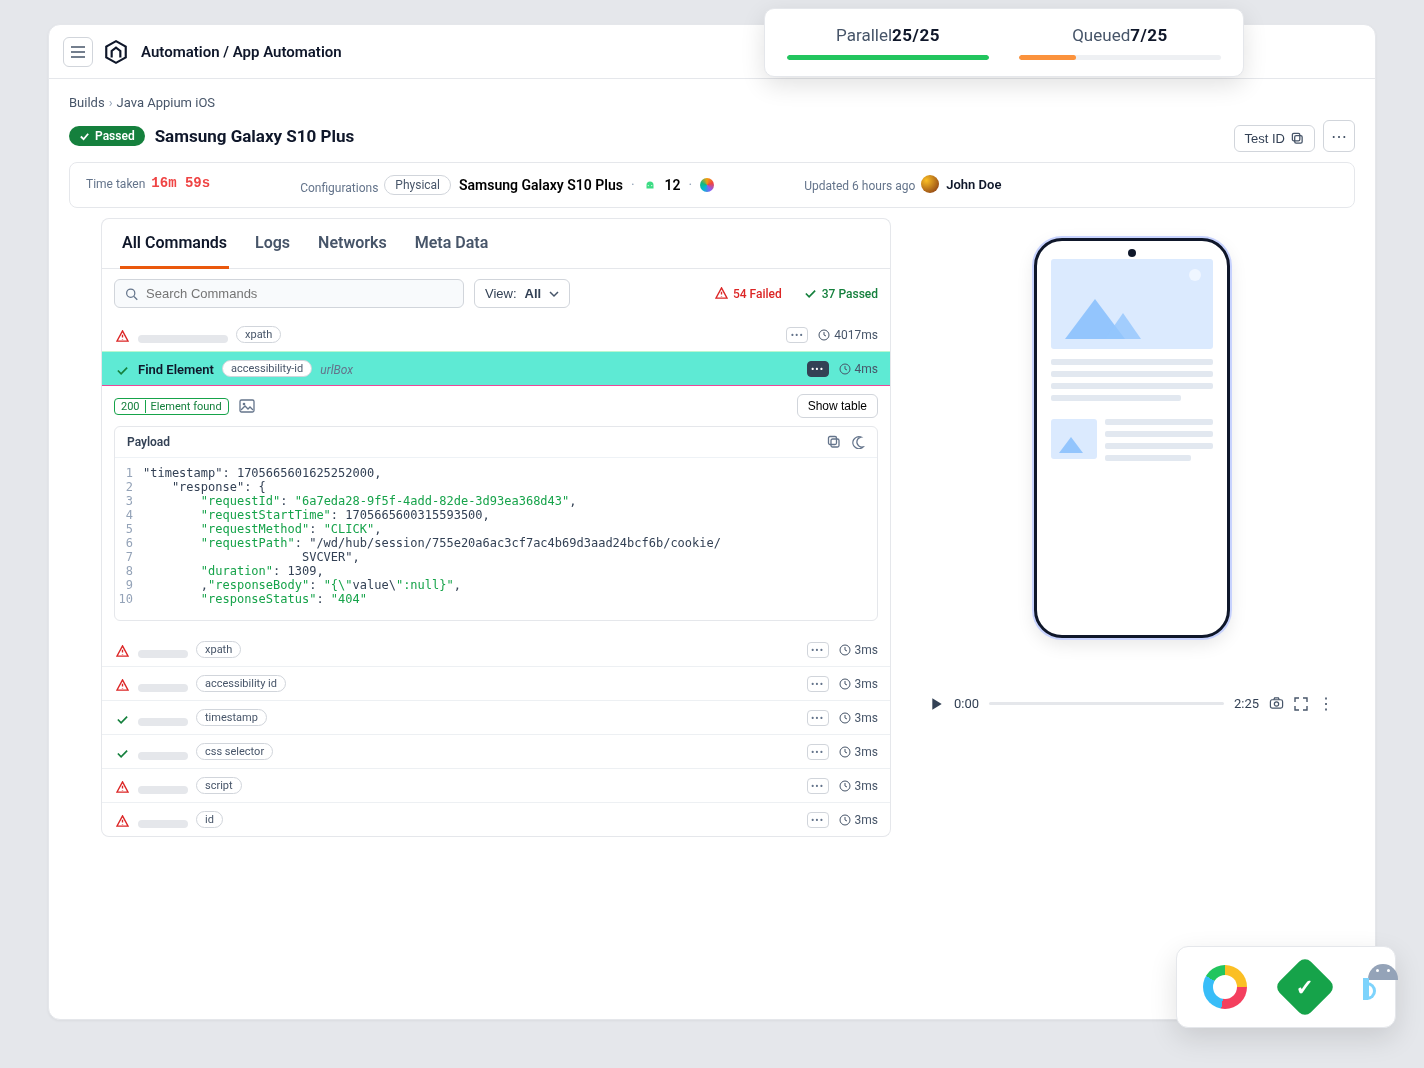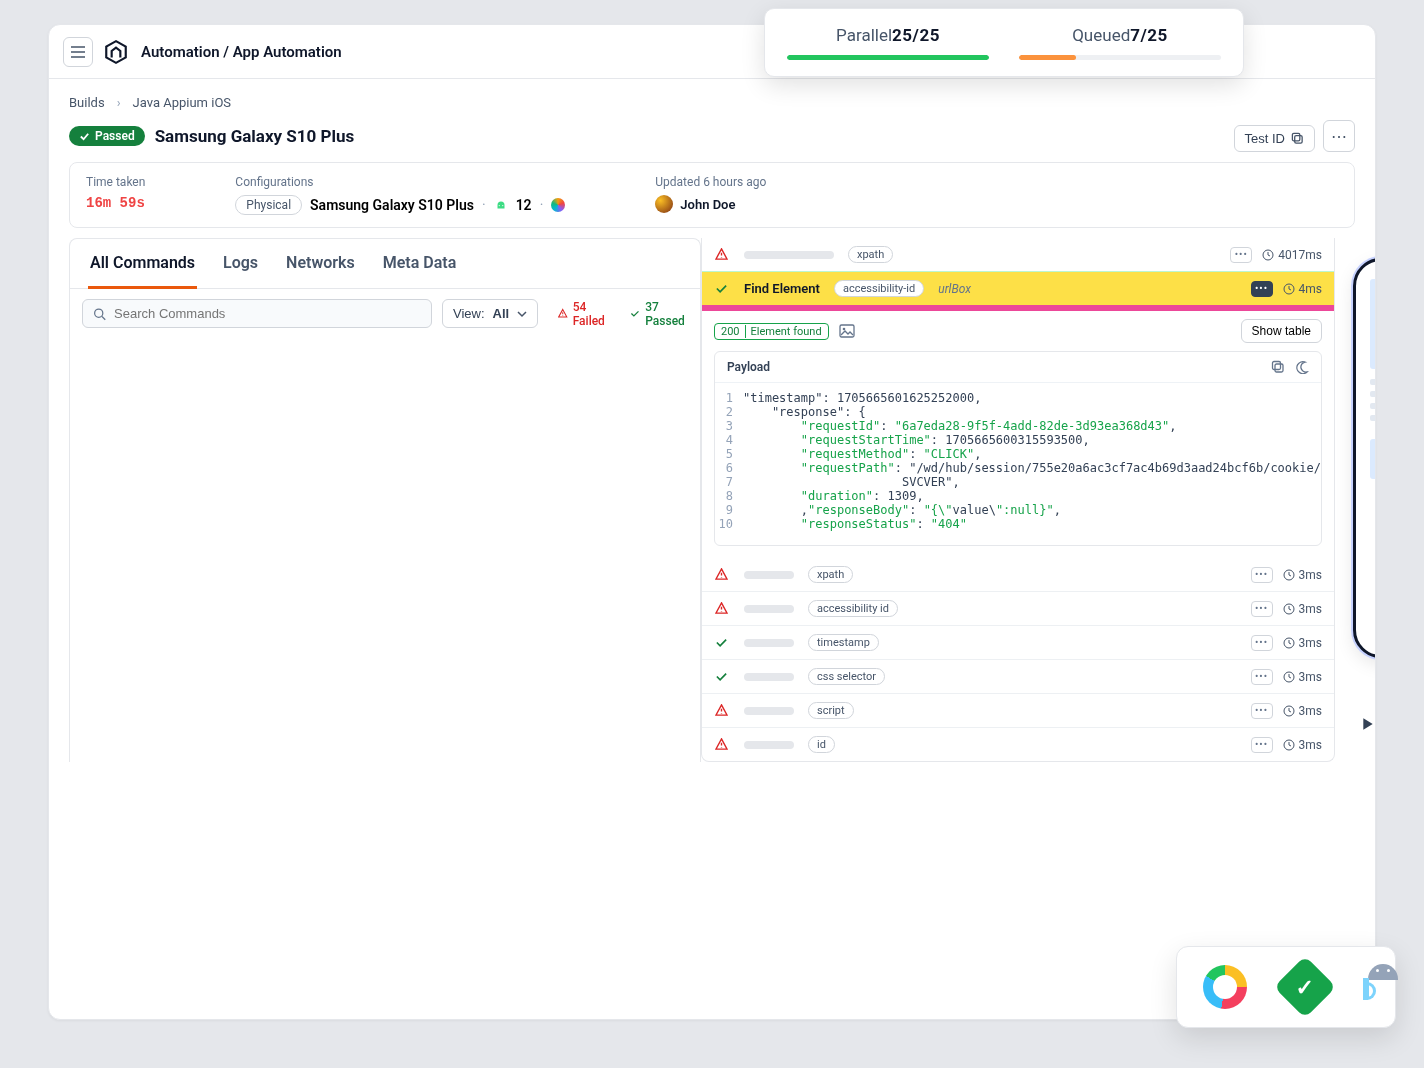--- a/index.html
+++ b/index.html
@@ -3,73 +3,73 @@
 <meta charset="utf-8">
 <style>
 * { box-sizing: border-box; margin: 0; padding: 0; }
 body { font-family: -apple-system, BlinkMacSystemFont, "Segoe UI", Roboto, sans-serif; background: #e5e7eb; width: 1424px; height: 1068px; position: relative; overflow: hidden; }
 .main-card { position: absolute; left: 48px; top: 24px; right: 48px; bottom: 48px; background: #fff; border-radius: 12px; border: 1px solid #e5e7eb; box-shadow: 0 1px 3px rgba(0,0,0,0.05); overflow: hidden; }
 .topbar { display:flex; align-items:center; height: 54px; padding: 0 14px; border-bottom: 1px solid #e5e7eb; }
 .menu-btn { width: 30px; height: 30px; border:1px solid #d1d5db; border-radius:6px; display:flex; align-items:center; justify-content:center; background:#fff; cursor:pointer; margin-right: 10px; }
 .logo { width:26px; height:26px; margin-right: 12px; }
 .breadcrumb-top { font-size:15px; font-weight:600; color:#0f172a; }
 .content { padding: 16px 20px; display:flex; flex-direction:column; gap: 10px; }
-.bc-row { display:flex; align-items:center; gap:12px; font-size:13px; color:#475569; }
+.bc-row { display:flex; align-items:center; gap:4px; font-size:13px; color:#475569; }
 .bc-chevron { color:#94a3b8; }
 .title-row { display:flex; align-items:center; gap:10px; }
 .status-badge { display:inline-flex; align-items:center; gap:5px; background:#15803d; color:#fff; font-size:12px; font-weight:600; padding:3px 10px; border-radius:999px; }
 .page-title { font-size:17px; font-weight:700; color:#0f172a; }
 .title-right { margin-left:auto; display:flex; gap:8px;align-items:flex-end; }
 .pill-btn { display:inline-flex; align-items:center; gap:6px; border:1px solid #d1d5db; background:#fff; border-radius:6px; padding:5px 10px; font-size:13px; color:#334155; cursor:pointer; }
 .dots-btn { width:32px; height:32px; display:inline-flex; align-items:center; justify-content:center; border:1px solid #d1d5db; background:#fff; border-radius:6px; cursor:pointer; font-size:16px; color:#475569;}
 .info-card { border:1px solid #e5e7eb; border-radius:8px; padding:12px 16px; display:flex; gap: 90px; align-items:flex-start; }
-.info-block { display:flex; flex-direction:column; gap:6px; }
+.info-block { display:flex; gap:6px;align-items:flex-end; }
 .info-label { font-size:12px; color:#64748b; }
 .info-value { font-size:14px; font-weight:600; color:#ef4444;font-family:Liberation Mono, monospace; }
 .config-line { display:flex; align-items:center; gap:8px; font-size:14px; }
 .chip { border:1px solid #d1d5db; border-radius:999px; padding:2px 10px; font-size:12px; color:#475569; background:#fff;}
 .dot-sep { color:#94a3b8; }
 .android-icon { color:#3ddc84; font-size:14px; display:inline-flex; align-items:center; }
 .multicolor-circle { width:14px; height:14px; border-radius:50%; background: conic-gradient(#f59e0b,#ef4444,#8b5cf6,#06b6d4,#10b981,#f59e0b); }
 .user-row { display:flex; align-items:center; gap:7px; font-size:13px; font-weight:600; color:#0f172a; }
 .avatar { width:18px; height:18px; border-radius:50%; background: radial-gradient(circle at 30% 30%, #fbbf24, #7c2d12); }
 .two-col { display:flex; gap: 18px; align-items:flex-start; }
-.left-col { flex: 0 0 790px; display:flex; flex-direction:row; }
+.left-col { flex: 0 0 790px; display:flex; flex-direction:column;margin-left:32px; }
 .right-col { flex:1; display:flex; flex-direction:column; align-items:center; gap: 16px; padding-top: 20px; }
 
 .tabs-wrap { border:1px solid #e5e7eb; border-radius: 8px 8px 0 0; border-bottom:none; }
 .tabs { display:flex; gap: 24px; padding: 0 18px; border-bottom:1px solid #e5e7eb; }
 .tab { padding:14px 2px; font-size:16px; font-weight:600; color:#475569; cursor:pointer; border-bottom:3px solid transparent; margin-bottom:-1px;}
 .tab.active { color:#0f172a; border-bottom-color:#ea580c; }
 .toolbar { display:flex; align-items:center; gap:10px; padding:10px 12px; }
 .search { flex: 0 0 350px; display:flex; align-items:center; gap:8px; border:1px solid #d1d5db; background:#f8fafc; border-radius:6px; padding:6px 10px; font-size:13px; color:#64748b; }
 .search input { border:none; background:transparent; outline:none; font-size:13px; width:100%; }
 .view-btn { display:inline-flex; align-items:center; gap:8px; border:1px solid #d1d5db; background:#fff; border-radius:6px; padding:6px 10px; font-size:13px; color:#334155; cursor:pointer; }
 .spacer { flex:1; }
 .stat { display:inline-flex; align-items:center; gap:5px; font-size:12px; font-weight:500;}
 .stat.fail { color:#dc2626; }
 .stat.pass { color:#15803d; }
 
 .cmd-list { border:1px solid #e5e7eb; border-top:none; border-radius: 0 0 8px 8px; }
-.cmd-row { display:flex; align-items:center; gap:14px; padding:8px 12px; border-top:1px solid #edf0f3; font-size:12px; }
+.cmd-row { display:flex; align-items:flex-end; gap:8px; padding:8px 12px; border-top:1px solid #edf0f3; font-size:12px; }
 .cmd-row:first-child { border-top:none; }
 .icon-slot { width:16px; display:flex; justify-content:center; }
 .fail-icon { color:#dc2626; }
 .pass-icon { color:#15803d; }
 .skel { height:8px; border-radius:4px; background:#e5e7eb; }
 .skel.mid { width:90px; }
 .skel.short { width:50px; }
 .locator { border:1px solid #d1d5db; border-radius:999px; padding:1px 8px; font-size:11px; color:#475569; }
 .cmd-right { margin-left:auto; display:flex; align-items:center; gap:10px; }
 .mini-dots { width:22px; height:16px; border:1px solid #d1d5db; border-radius:4px; display:flex; align-items:center; justify-content:center; background:#fff; cursor:pointer; color:#64748b; font-size:10px; letter-spacing:1px;}
 .mini-dots.dark { background:#334155; color:#fff; border-color:#334155; }
 .time { display:inline-flex; align-items:center; gap:4px; color:#475569; font-size:12px; }
 .clock-icon { width:12px; height:12px; }
 
-.cmd-expanded { background:#fde047; border-top:1px solid #bbf7d0; border-bottom:6px solid #ec4899; }
+.cmd-expanded { background:#5eead4; border-top:1px solid #bbf7d0; border-bottom:1px solid #ec4899; }
 .cmd-expanded .locator { background:#fff; }
 .cmd-name { font-size:13px; font-weight:600; color:#0f172a; }
 .identifier { font-style:italic; color:#64748b; font-size:12px; }
 
 .sub-row { display:flex; align-items:center; gap:10px; padding:8px 12px; }
 .code-pill { border:1px solid #16a34a; color:#15803d; font-size:11px; border-radius:4px; padding:1px 6px; display:inline-flex; align-items:center; }
 .code-pill .sep { border-left:1px solid #16a34a; margin:0 5px; align-self:stretch; }
 .img-icon { width:16px; height:16px; color:#64748b; }
 .show-table { margin-left:auto; border:1px solid #d1d5db; background:#fff; border-radius:6px; padding:4px 10px; font-size:12px; cursor:pointer; }
 

